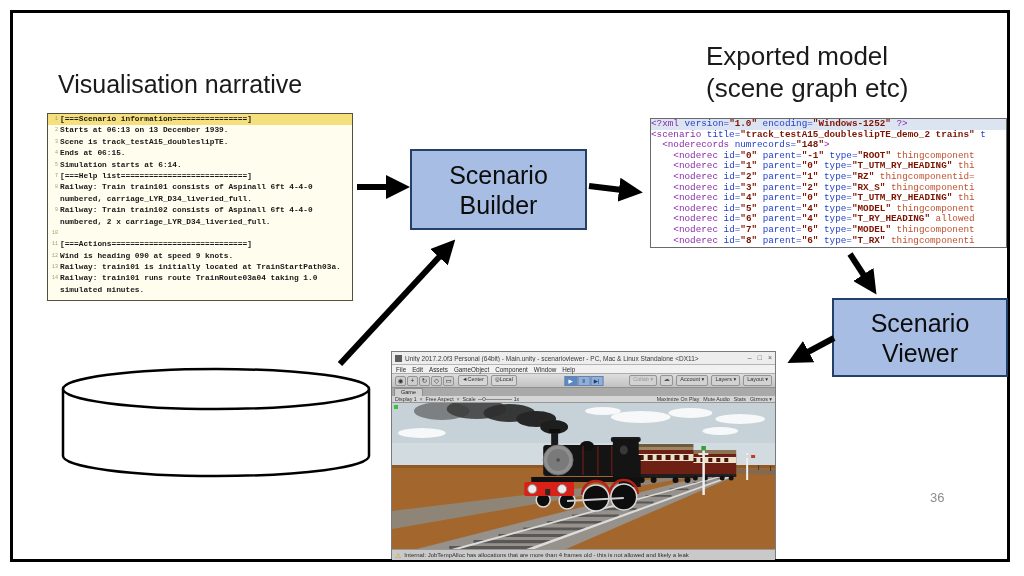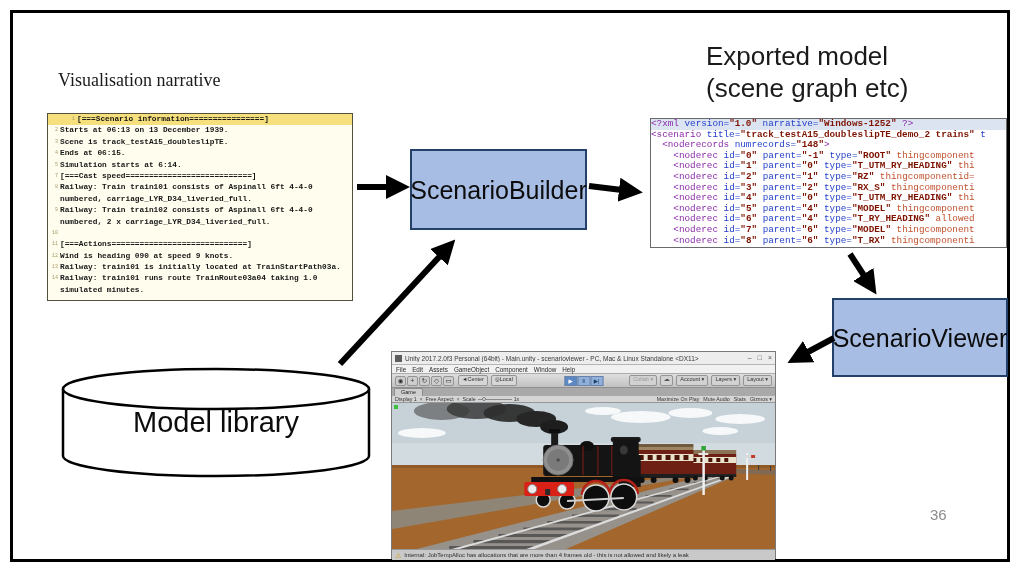--- a/index.html
+++ b/index.html
@@ -1,60 +1,60 @@
 <!DOCTYPE html>
 <html style="--box-fill: #A8BDE3; --box-border: #23406B; --narrative-bg: #FFFDEE; --narrative-highlight: #F6E07E; --xml-highlight: #DCE4F2; --xml-tag: #8A2BA8; --xml-attr: #2440C8; --xml-value: #7D1200; --xml-trunc: #C0512E; --sky: #C7D2D8; --ground: #A3672D; --smoke: #2E2E2E; --page-number: #8C8C8C;"><head>
 <meta charset="utf-8">
 <style>
   html,body{margin:0;padding:0;background:#222;}
   .slide{position:relative;width:1024px;height:576px;background:#fff;overflow:hidden;
          font-family:"Liberation Sans",sans-serif;color:#111;}
   .frame{position:absolute;left:10px;top:10px;width:1000px;height:552px;border:3px solid #000;box-sizing:border-box;pointer-events:none;}
 
   
-  .h-narr{position:absolute;left:58px;top:70px;width:300px;font-size:18px;color:#1a1a1a;font-family:Liberation Serif, serif;}
+  .h-narr{position:absolute;left:58px;top:70px;width:300px;font-size:25px;color:#1a1a1a;}
   .h-exp{position:absolute;left:706px;top:40px;width:300px;text-align:left;font-size:26px;line-height:32px;color:#1a1a1a;}
 
   
   .narr-box{position:absolute;left:47px;top:113px;width:306px;height:188px;box-sizing:border-box;
             background:var(--narrative-bg);border:1.5px solid #55503c;overflow:hidden;
             font-family:"Liberation Mono","DejaVu Sans Mono",monospace;font-weight:bold;font-size:7.8px;}
   .nline{display:flex;height:11.4px;line-height:11.4px;white-space:pre;}
-  .nline.h{background:var(--narrative-highlight);padding-left:17px;}
+  .nline.h{background:var(--narrative-highlight);}
   .ln{flex:none;width:10px;text-align:right;padding-right:2px;font-size:5px;font-weight:normal;color:#a89a6a;}
   .lt{white-space:pre;color:#161616;}
 
   
   .xml-box{position:absolute;left:650px;top:118px;width:357px;height:130px;box-sizing:border-box;
            background:#fff;border:1.5px solid #6a6a6a;overflow:hidden;
            font-family:"Liberation Mono","DejaVu Sans Mono",monospace;font-size:9.3px;}
   .xline{height:10.6px;line-height:10.6px;white-space:pre;}
   .xline.h{background:var(--xml-highlight);}
   .tk-tag{color:var(--xml-tag);}
   .tk-attr{color:var(--xml-attr);}
   .tk-val{color:var(--xml-value);font-weight:bold;}
   .tk-trunc{color:var(--xml-trunc);}
 
   
   .pbox{position:absolute;box-sizing:border-box;background:var(--box-fill);border:2px solid var(--box-border);
-        display:flex;flex-direction:row;align-items:center;justify-content:center;
+        display:flex;flex-direction:column;align-items:center;justify-content:center;
         font-size:25px;line-height:30px;color:#0c0c0c;z-index:3;}
   .pbox.builder{left:410px;top:149px;width:177px;height:81px;}
   .pbox.viewer{left:832px;top:298px;width:176px;height:79px;}
 
   
   .cyl{position:absolute;left:60px;top:366px;z-index:2;}
   .cyl-label{position:absolute;left:60px;top:406px;width:312px;text-align:center;font-size:29px;color:#0c0c0c;z-index:3;}
 
   
   .arrows{position:absolute;left:0;top:0;width:1024px;height:576px;z-index:5;pointer-events:none;}
   .arrows line{stroke:#000;stroke-width:6;}
 
   
-  .pageno{position:absolute;left:930px;top:490px;font-size:15px;color:var(--page-number);margin-top:16px;}
+  .pageno{position:absolute;left:930px;top:490px;font-size:13px;color:var(--page-number);}
 
   
   .unity{position:absolute;left:391px;top:351px;width:385px;height:208px;z-index:4;box-sizing:border-box;
          border:1px solid #7a7a7a;background:#c7c7c7;font-family:"Liberation Sans",sans-serif;}
   .u-title{height:13px;background:#ededed;border-bottom:1px solid #b5b5b5;display:flex;align-items:center;
            padding:0 3px;box-sizing:border-box;}
   .u-ico{width:7px;height:7px;background:#5c5c5c;margin-right:3px;flex:none;}
   .u-title-text{flex:1;font-size:6.5px;color:#383838;white-space:nowrap;overflow:hidden;}
   .u-winbtn{font-size:7px;color:#555;margin-left:6px;line-height:10px;}
   .u-menu{height:9px;background:#f1f1f1;border-bottom:1px solid #adadad;display:flex;align-items:center;
@@ -104,37 +104,37 @@
     <div>(scene graph etc)</div>
   </div>
 
   <div class="narr-box">
     <div id="narrative-body">
         <div class="nline h"><span class="ln">1</span><span class="lt">[===Scenario information================]</span></div>
         <div class="nline"><span class="ln">2</span><span class="lt">Starts at 06:13 on 13 December 1939.</span></div>
         <div class="nline"><span class="ln">3</span><span class="lt">Scene is track_testA15_doubleslipTE.</span></div>
         <div class="nline"><span class="ln">4</span><span class="lt">Ends at 06:15.</span></div>
         <div class="nline"><span class="ln">5</span><span class="lt">Simulation starts at 6:14.</span></div>
-        <div class="nline"><span class="ln">7</span><span class="lt">[===Cast speed===========================]</span></div>
+        <div class="nline"><span class="ln">7</span><span class="lt">[===Help list===========================]</span></div>
         <div class="nline"><span class="ln">8</span><span class="lt">Railway: Train train101 consists of Aspinall 6ft 4-4-0</span></div>
         <div class="nline"><span class="ln"></span><span class="lt">numbered, carriage_LYR_D34_liveried_full.</span></div>
         <div class="nline"><span class="ln">9</span><span class="lt">Railway: Train train102 consists of Aspinall 6ft 4-4-0</span></div>
         <div class="nline"><span class="ln"></span><span class="lt">numbered, 2 x carriage_LYR_D34_liveried_full.</span></div>
         <div class="nline"><span class="ln">10</span><span class="lt"></span></div>
         <div class="nline"><span class="ln">11</span><span class="lt">[===Actions=============================]</span></div>
         <div class="nline"><span class="ln">12</span><span class="lt">Wind is heading 090 at speed 9 knots.</span></div>
         <div class="nline"><span class="ln">13</span><span class="lt">Railway: train101 is initially located at TrainStartPath03a.</span></div>
         <div class="nline"><span class="ln">14</span><span class="lt">Railway: train101 runs route TrainRoute03a04 taking 1.0</span></div>
         <div class="nline"><span class="ln"></span><span class="lt">simulated minutes.</span></div>
       </div>
   </div>
 
   <div class="xml-box">
     <div id="xml-body">
-        <div class="xline h"><span class="tk-tag">&lt;?xml </span><span class="tk-attr">version=</span><span class="tk-val">"1.0"</span><span class="tk-attr"> narrative=</span><span class="tk-val">"Windows-1252"</span><span class="tk-tag"> ?&gt;</span></div>
+        <div class="xline h"><span class="tk-tag">&lt;?xml </span><span class="tk-attr">version=</span><span class="tk-val">"1.0"</span><span class="tk-attr"> encoding=</span><span class="tk-val">"Windows-1252"</span><span class="tk-tag"> ?&gt;</span></div>
         <div class="xline"><span class="tk-tag">&lt;scenario </span><span class="tk-attr">title=</span><span class="tk-val">"track_testA15_doubleslipTE_demo_2 trains"</span><span class="tk-attr"> t</span></div>
         <div class="xline"><span class="tk-tk">  </span><span class="tk-tag">&lt;noderecords </span><span class="tk-attr">numrecords=</span><span class="tk-val">"148"</span><span class="tk-tag">&gt;</span></div>
         <div class="xline"><span class="tk-tk">    </span><span class="tk-tag">&lt;noderec </span><span class="tk-attr">id=</span><span class="tk-val">"0"</span><span class="tk-attr"> parent=</span><span class="tk-val">"-1"</span><span class="tk-attr"> type=</span><span class="tk-val">"ROOT"</span><span class="tk-trunc"> thingcomponent</span></div>
         <div class="xline"><span class="tk-tk">    </span><span class="tk-tag">&lt;noderec </span><span class="tk-attr">id=</span><span class="tk-val">"1"</span><span class="tk-attr"> parent=</span><span class="tk-val">"0"</span><span class="tk-attr"> type=</span><span class="tk-val">"T_UTM_RY_HEADING"</span><span class="tk-trunc"> thi</span></div>
         <div class="xline"><span class="tk-tk">    </span><span class="tk-tag">&lt;noderec </span><span class="tk-attr">id=</span><span class="tk-val">"2"</span><span class="tk-attr"> parent=</span><span class="tk-val">"1"</span><span class="tk-attr"> type=</span><span class="tk-val">"RZ"</span><span class="tk-trunc"> thingcomponentid=</span></div>
         <div class="xline"><span class="tk-tk">    </span><span class="tk-tag">&lt;noderec </span><span class="tk-attr">id=</span><span class="tk-val">"3"</span><span class="tk-attr"> parent=</span><span class="tk-val">"2"</span><span class="tk-attr"> type=</span><span class="tk-val">"RX_S"</span><span class="tk-trunc"> thingcomponenti</span></div>
         <div class="xline"><span class="tk-tk">    </span><span class="tk-tag">&lt;noderec </span><span class="tk-attr">id=</span><span class="tk-val">"4"</span><span class="tk-attr"> parent=</span><span class="tk-val">"0"</span><span class="tk-attr"> type=</span><span class="tk-val">"T_UTM_RY_HEADING"</span><span class="tk-trunc"> thi</span></div>
         <div class="xline"><span class="tk-tk">    </span><span class="tk-tag">&lt;noderec </span><span class="tk-attr">id=</span><span class="tk-val">"5"</span><span class="tk-attr"> parent=</span><span class="tk-val">"4"</span><span class="tk-attr"> type=</span><span class="tk-val">"MODEL"</span><span class="tk-trunc"> thingcomponent</span></div>
         <div class="xline"><span class="tk-tk">    </span><span class="tk-tag">&lt;noderec </span><span class="tk-attr">id=</span><span class="tk-val">"6"</span><span class="tk-attr"> parent=</span><span class="tk-val">"4"</span><span class="tk-attr"> type=</span><span class="tk-val">"T_RY_HEADING"</span><span class="tk-trunc"> allowed</span></div>
         <div class="xline"><span class="tk-tk">    </span><span class="tk-tag">&lt;noderec </span><span class="tk-attr">id=</span><span class="tk-val">"7"</span><span class="tk-attr"> parent=</span><span class="tk-val">"6"</span><span class="tk-attr"> type=</span><span class="tk-val">"MODEL"</span><span class="tk-trunc"> thingcomponent</span></div>
@@ -148,21 +148,20 @@
   </div>
   <div class="pbox viewer">
     <div>Scenario</div>
     <div>Viewer</div>
   </div>
 
   <svg class="cyl" width="312" height="114" viewBox="0 0 312 114">
     <path d="M3,23 L3,90 A153,20 0 0 0 309,90 L309,23" fill="#ffffff" stroke="#000" stroke-width="2.5"></path>
     <ellipse cx="156" cy="23" rx="153" ry="20" fill="#ffffff" stroke="#000" stroke-width="2.5"></ellipse>
   </svg>
-  <div class="cyl-label">Model library</div>
 
   <svg class="arrows">
     <defs>
       <marker id="ah" markerWidth="4" markerHeight="4" refX="0.5" refY="2" orient="auto" markerUnits="strokeWidth">
         <path d="M0,0 L4,2 L0,4 z" fill="#000"></path>
       </marker>
     </defs>
     <line x1="357" y1="187" x2="389" y2="187" marker-end="url(#ah)"></line>
     <line x1="589" y1="186" x2="622" y2="190" marker-end="url(#ah)"></line>
     <line x1="850" y1="254" x2="865" y2="277" marker-end="url(#ah)"></line>

